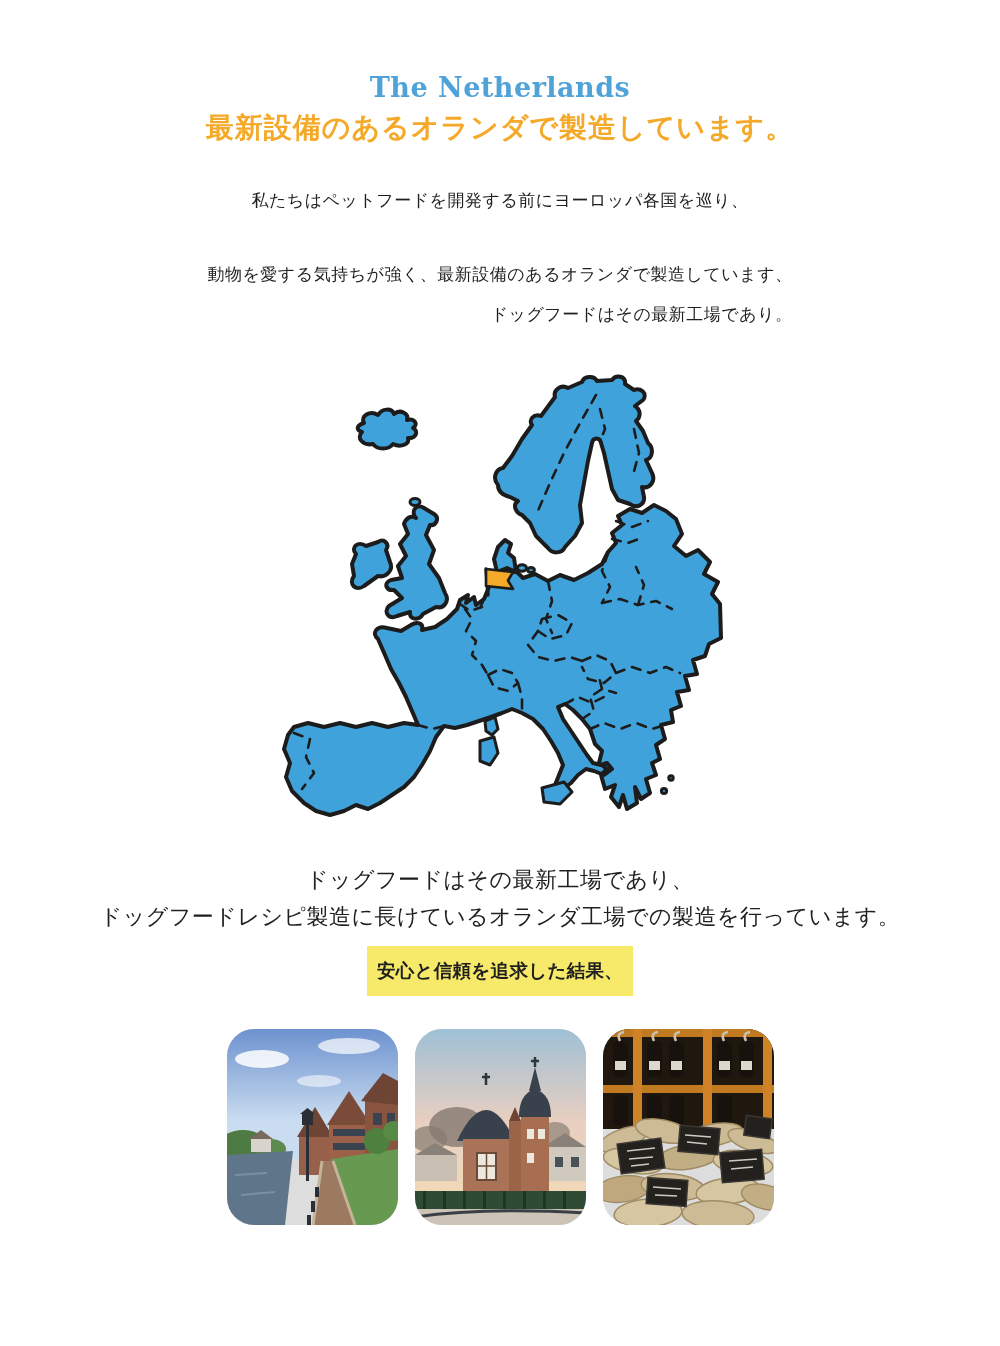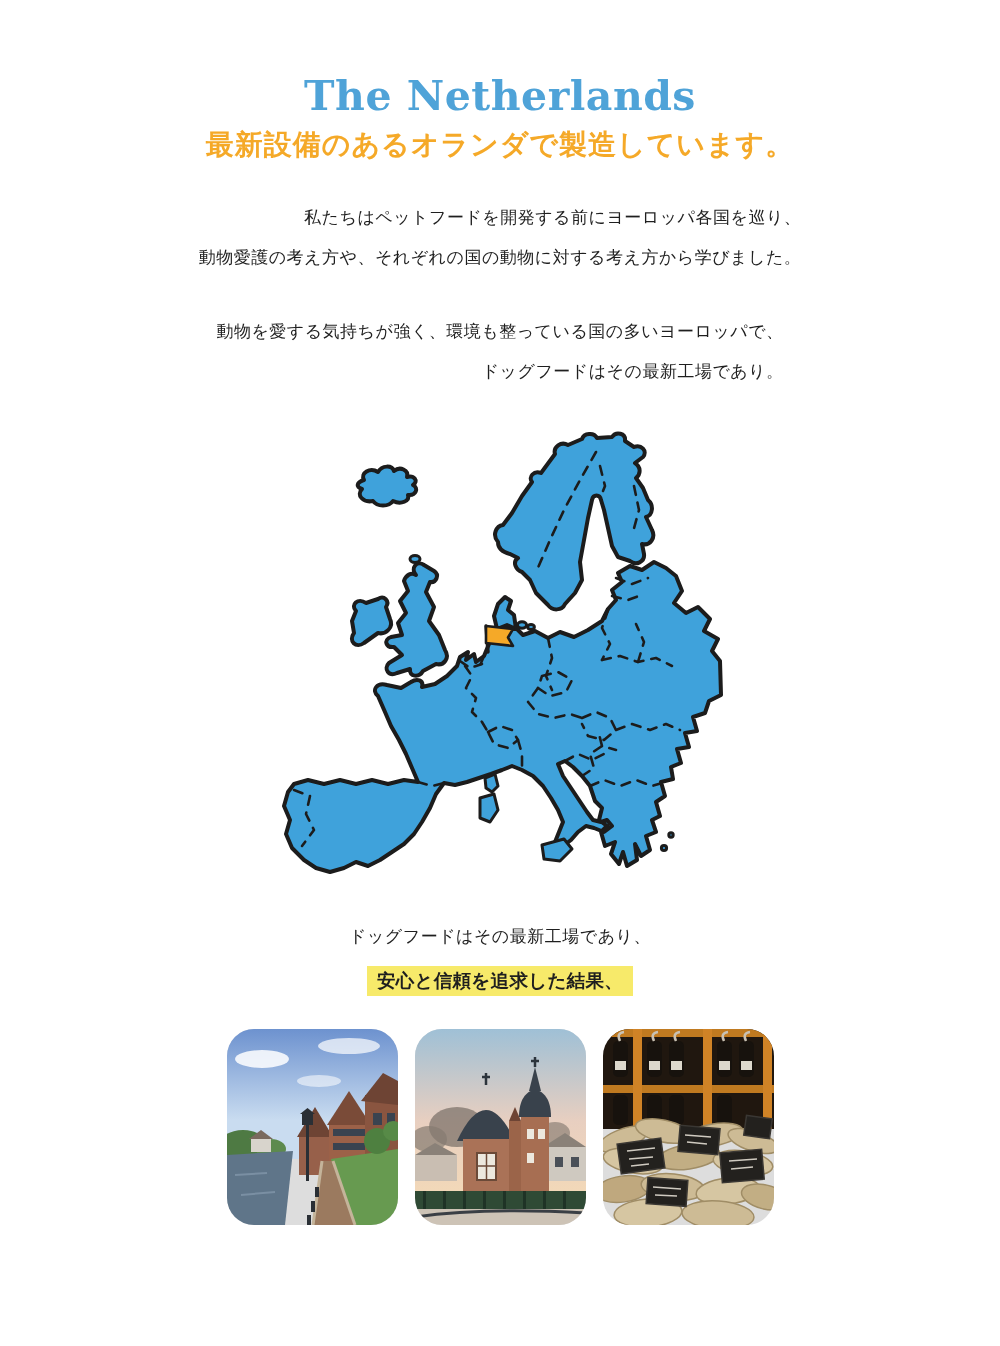--- a/index.html
+++ b/index.html
@@ -4,33 +4,33 @@
 <style>
   :root{
     --title-blue:#4FA3D8; --accent-orange:#F5A928; --text-dark:#1F1F1F;
     --highlight-yellow:#F7EA6A; --map-fill:#3FA2DB; --map-outline:#1C1C1C; --page-bg:#FFFFFF;
   }
   html,body{margin:0;padding:0;}
   body{width:1000px;min-height:1346px;background:var(--page-bg);
        font-family:"Liberation Sans",sans-serif;color:var(--text-dark);}
   .page{width:1000px;min-height:1346px;display:flex;flex-direction:column;align-items:center;}
   .title-en{margin:72px 0 0 0;font-family:"DejaVu Serif",serif;font-weight:700;
-            font-size:41px;letter-spacing:.5px;color:var(--title-blue);text-align:center;}
+            font-size:27px;letter-spacing:.5px;color:var(--title-blue);text-align:center;}
   .title-ja{margin:6px 0 0 0;font-size:28px;font-weight:700;color:var(--accent-orange);
             text-align:right;letter-spacing:1px;}
   .para{margin-top:34px;text-align:right;}
   .para .line{font-size:17px;line-height:40px;letter-spacing:.5px;}
   .map-figure{margin:38px 0 0 0;}
   .map-figure svg{display:block;}
   .outro{margin-top:28px;text-align:center;}
-  .outro .line{font-size:17px;line-height:37px;letter-spacing:.5px;}
+  .outro .line{font-size:22px;line-height:37px;letter-spacing:.5px;}
   .hl-block{margin-top:8px;text-align:center;}
   .hl-line{margin:3px 0;}
   .hl{display:inline-block;background:var(--highlight-yellow);font-weight:700;
-      font-size:18.5px;line-height:26px;padding:2px 10px;letter-spacing:.3px;}
+      font-size:18.5px;line-height:26px;padding:12px 10px;letter-spacing:.3px;}
   .photo-row{margin-top:30px;display:flex;gap:17px;}
   .photo{width:171px;height:196px;border-radius:27px;overflow:hidden;background:#ddd;}
   .photo svg{display:block;width:171px;height:196px;}
   .land{fill:var(--map-fill);stroke:var(--map-outline);stroke-width:4;
         stroke-linejoin:round;stroke-linecap:round;}
   .isle{fill:var(--map-fill);stroke:var(--map-outline);stroke-width:3;stroke-linejoin:round;}
   .border-dash{fill:none;stroke:var(--map-outline);stroke-width:2.6;
         stroke-dasharray:9 8;stroke-linecap:round;stroke-linejoin:round;}
   .flag-quad{fill:var(--accent-orange);stroke:var(--map-outline);stroke-width:2.6;stroke-linejoin:round;}
   .flag-pole{stroke:var(--map-outline);stroke-width:3.4;stroke-linecap:round;}
@@ -38,25 +38,24 @@
 </head>
 <body>
 
 <div class="page">
 
   <h1 class="title-en">The Netherlands</h1>
   <h2 class="title-ja">最新設備のあるオランダで製造しています。</h2>
 
   <section class="para">
     <div class="line">私たちはペットフードを開発する前にヨーロッパ各国を巡り、</div>
-    <div class="line">動物愛護の考え方や、それぞれの国の動物に対する考え方から学びました。</div>
   </section>
 
   <section class="para">
-    <div class="line">動物を愛する気持ちが強く、環境も整っている国の多いヨーロッパで、</div>
+    <div class="line">動物を愛する気持ちが強く、最新設備のあるオランダで製造しています、</div>
     <div class="line">ドッグフードはその最新工場であり。</div>
   </section>
 
   <figure class="map-figure">
     <svg width="480" height="460" viewBox="0 0 480 460">
 
       <path class="land" d="M104 50 C100 43,110 37,118 42 C122 35,132 35,134 41 C140 36,149 40,147 47 C154 45,159 51,153 55 C159 58,156 66,148 65 C150 71,141 75,133 71 C129 77,117 77,113 71 C103 73,96 65,102 59 C95 57,97 52,104 50 Z"></path>
 
       <path class="land" d="M238 112 C232 105,236 96,243 95 L252 83 L262 66 L272 52 C268 47,274 40,281 43 L295 24 C293 17,301 11,308 15 L322 9 C324 3,334 2,337 8 L352 7 C356 1,366 3,365 11 L374 17 C381 14,388 21,383 27 L375 33 C381 37,381 44,376 48 L383 58 L388 70 C394 75,393 85,386 87 L392 100 C396 108,390 116,382 114 L384 124 C385 132,376 136,370 131 L358 127 L352 116 L348 98 L344 80 L341 70 C340 64,333 64,332 70 L328 88 L324 110 L320 132 L322 150 L315 163 L305 174 C302 181,292 181,288 175 L276 163 L270 150 L262 142 C256 140,252 132,258 128 L250 124 C242 122,238 118,238 112 Z"></path>
       <path class="border-dash" d="M336 22 L320 50 L304 80 L290 110 L277 140"></path>
@@ -104,20 +103,21 @@
 
       <g>
         <path class="flag-pole" d="M228 222 L226 196"></path>
         <path class="flag-quad" d="M226 196 L253 199 L248 207.5 L253 216 L226 213 Z"></path>
       </g>
     </svg>
   </figure>
 
   <section class="outro">
     <div class="line">ドッグフードはその最新工場であり、</div>
+    <div class="line">ドッグフードレシピ製造に長けているオランダ工場での製造を行っています。</div>
   </section>
 
   <section class="hl-block">
     <div class="hl-line">
       <span class="hl">安心と信頼を追求した結果、</span>
     </div>
   </section>
 
   <div class="photo-row">
 

